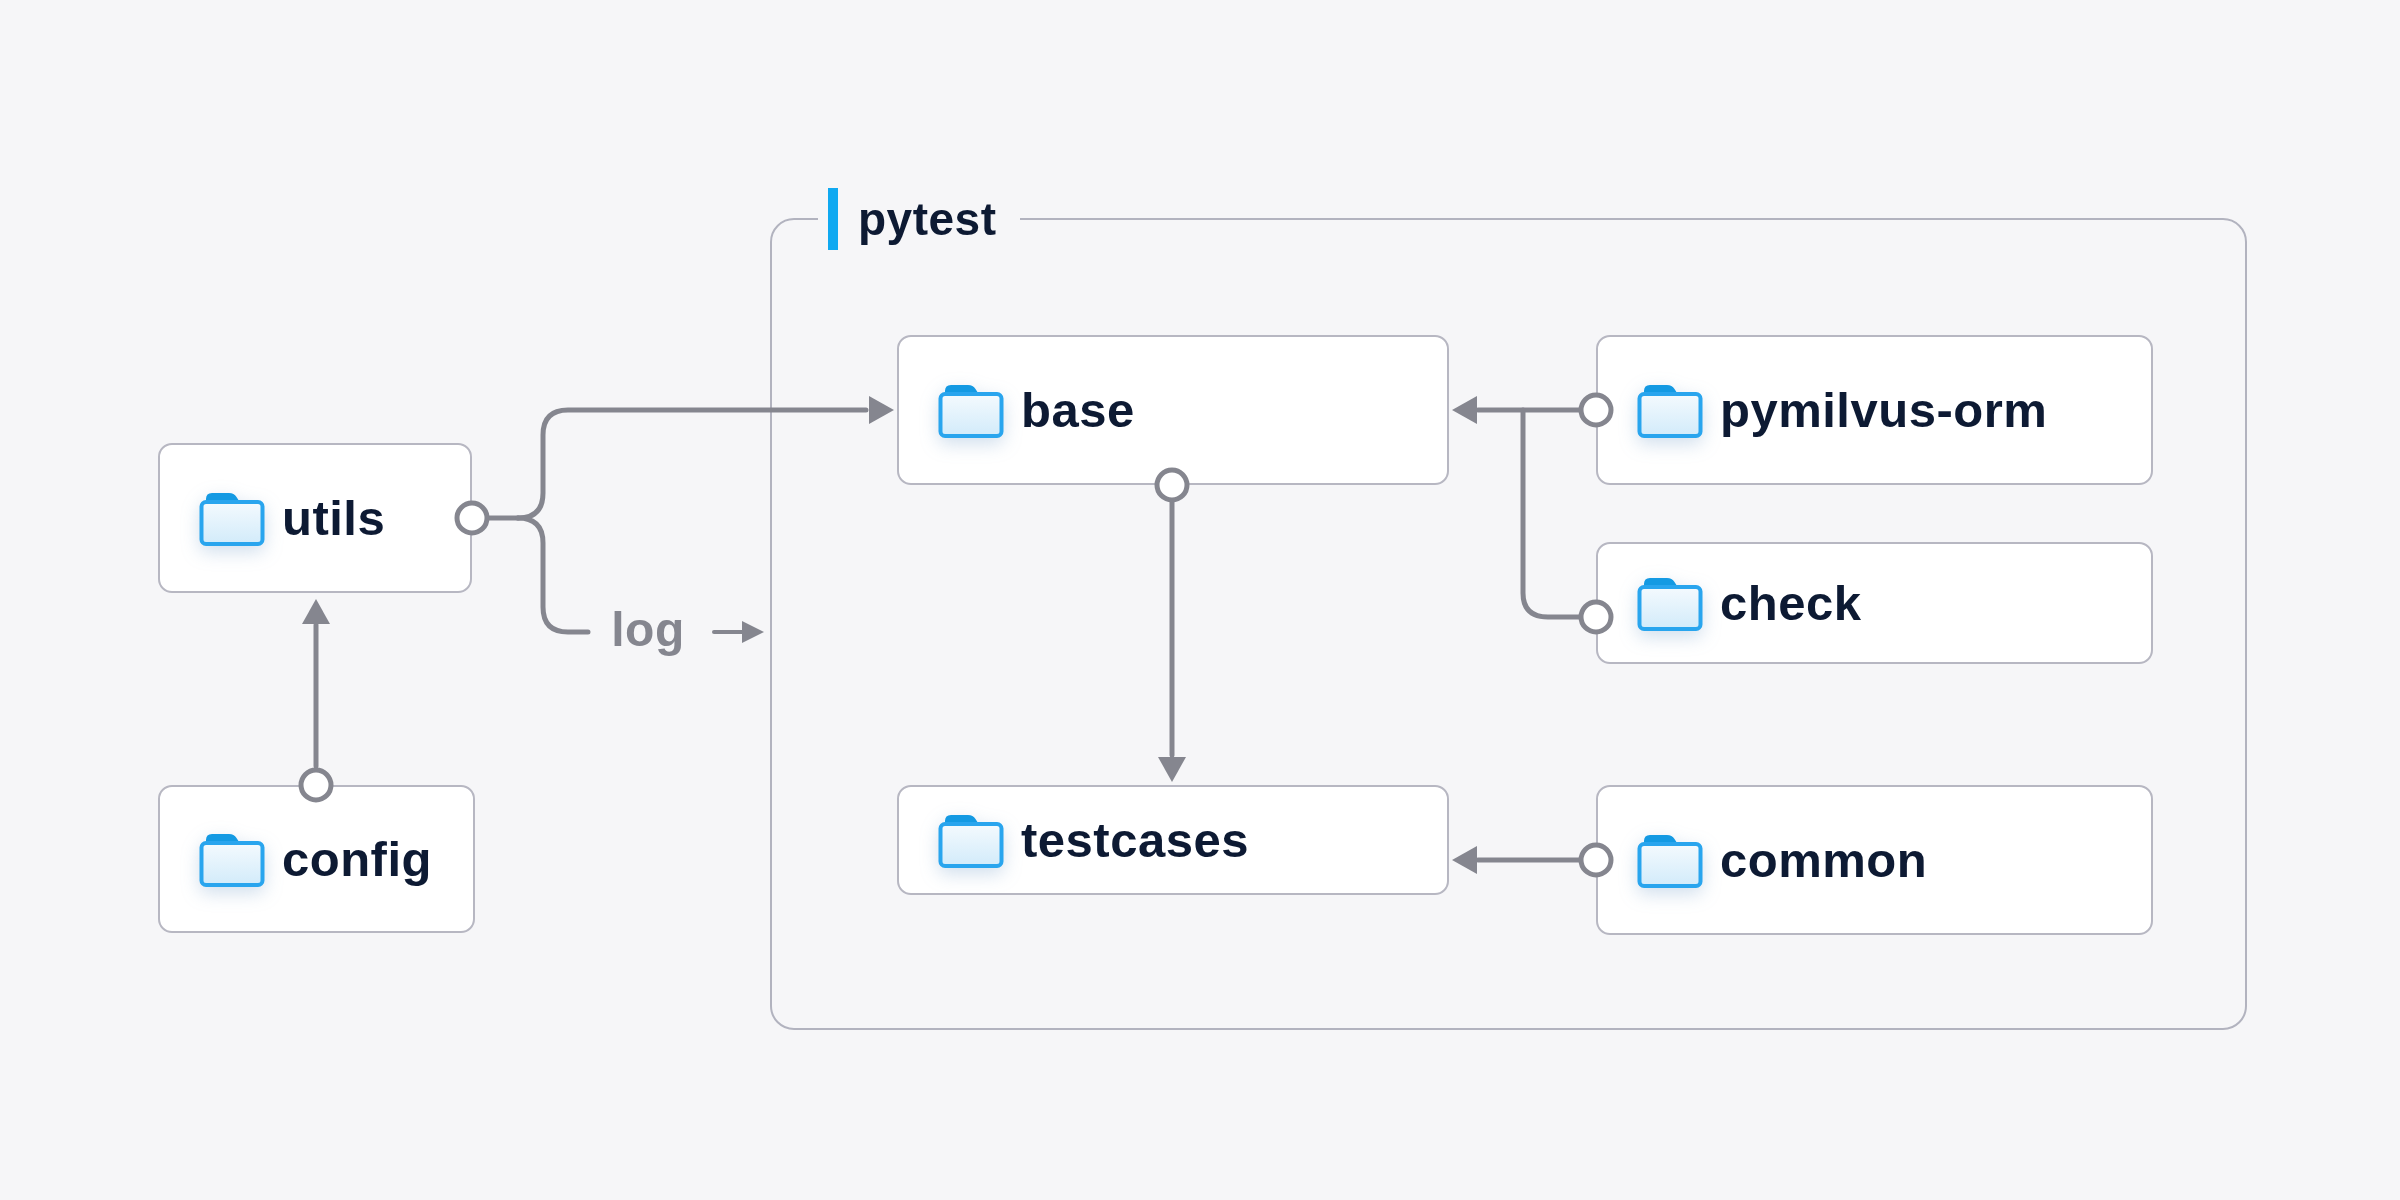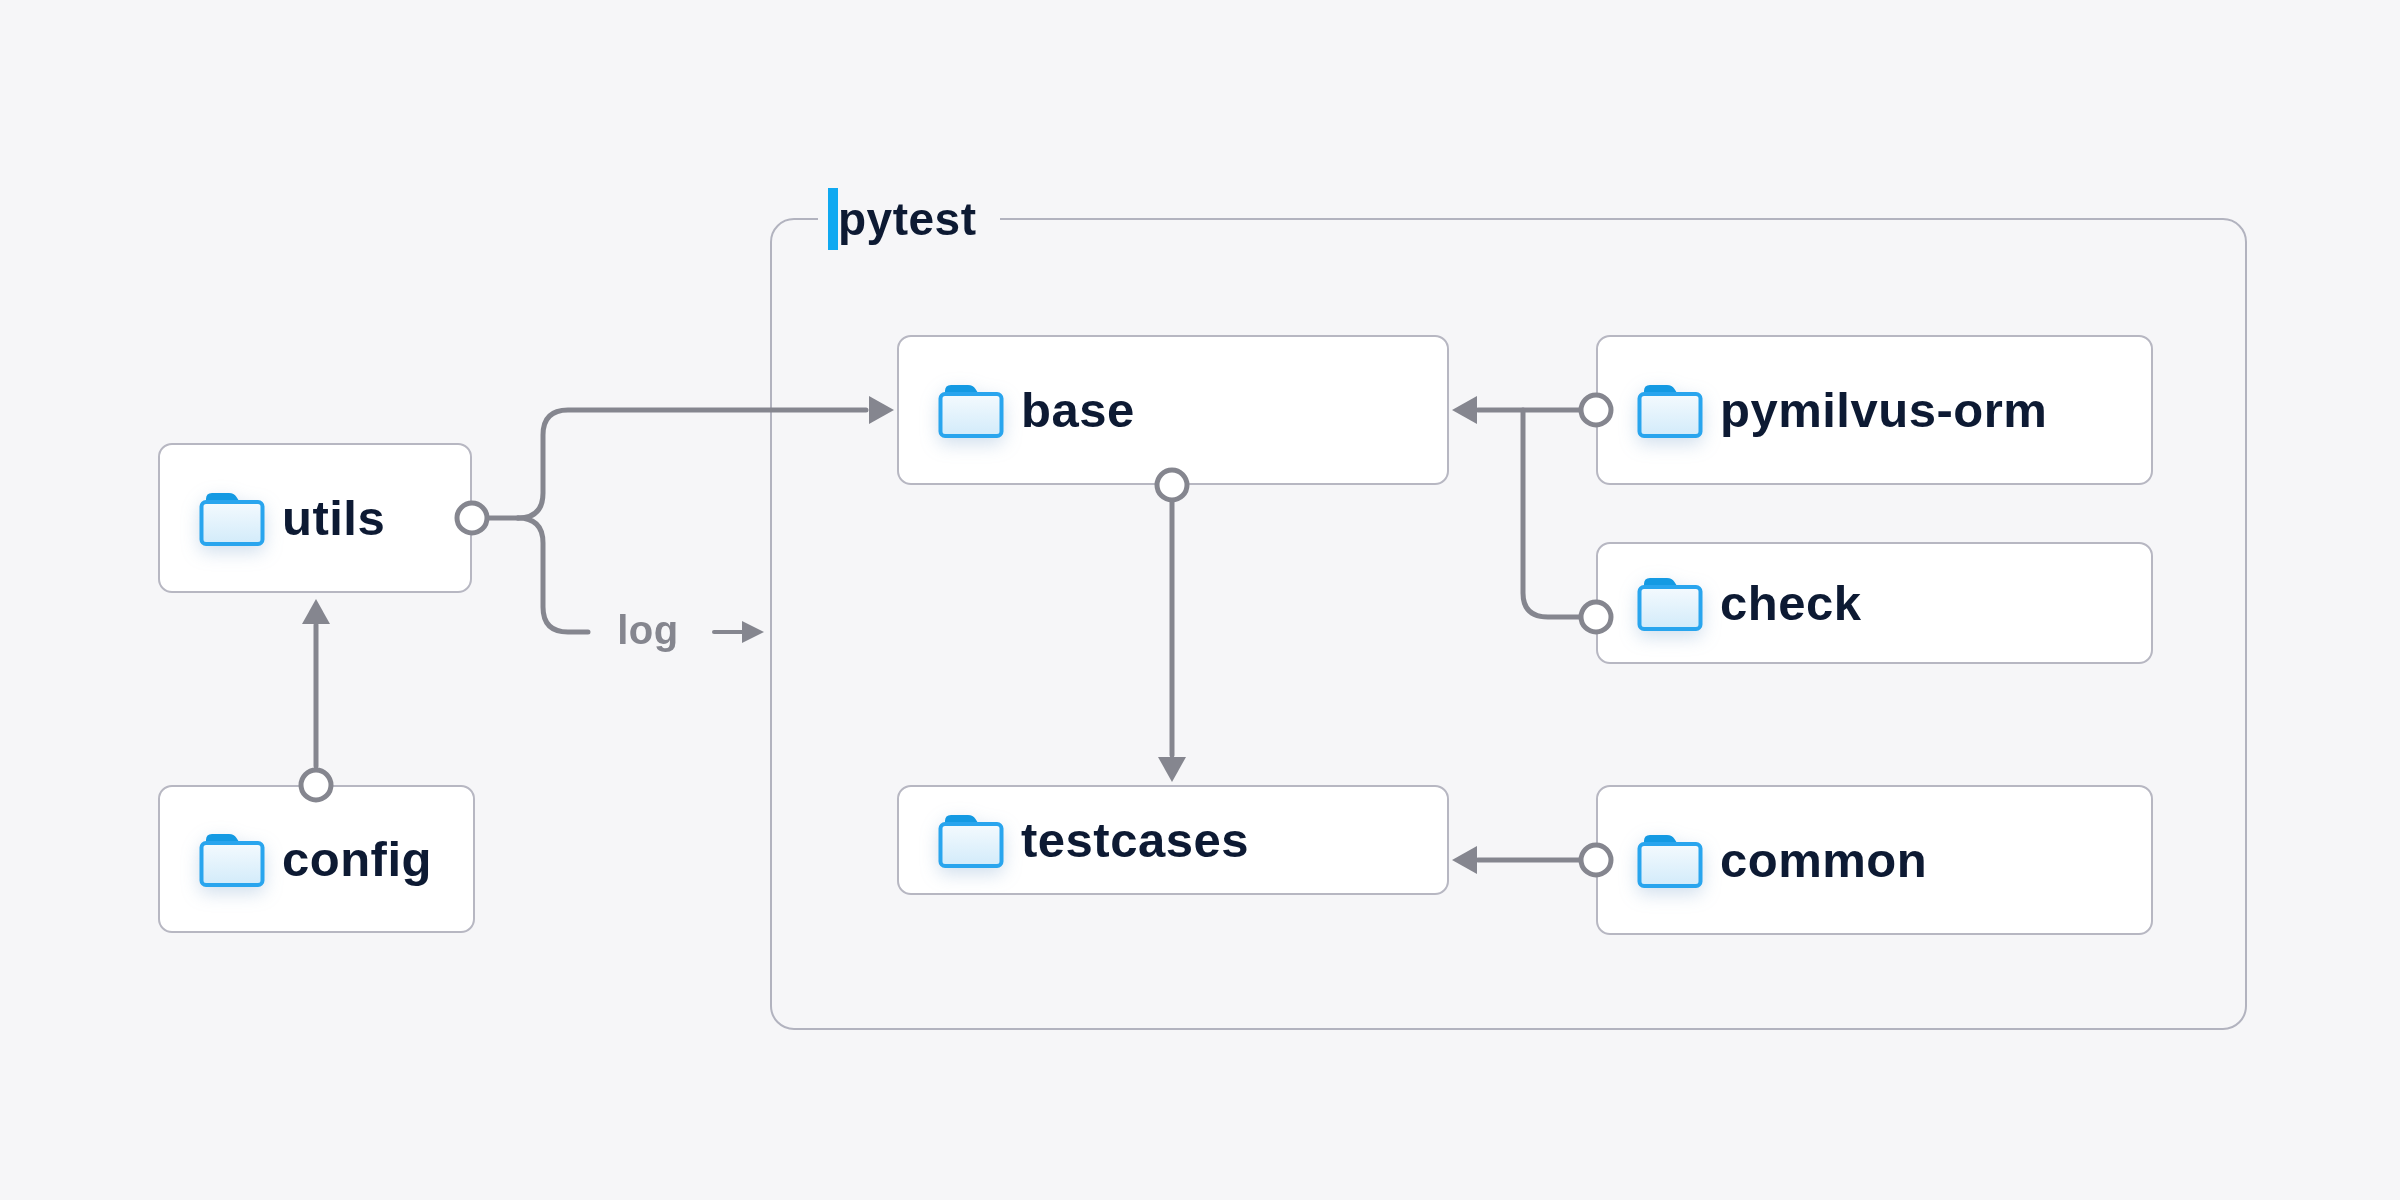--- a/index.html
+++ b/index.html
@@ -27,21 +27,21 @@
     position:absolute;
     left:770px;top:218px;width:1477px;height:812px;
     border:2.5px solid var(--container-border);
     border-radius:24px;
     z-index:1;
   }
   .container-label{
     position:absolute;
     left:818px;top:219px;
     transform:translateY(-50%);
-    display:flex;align-items:center;
+    display:flex;align-items:center;gap:20px;
     background:var(--bg);
     padding:0 24px 0 10px;
     z-index:5;
   }
   .accent-bar{
     display:inline-block;
     width:10px;height:62px;
     background:var(--accent);
   }
   .container-title{
@@ -70,21 +70,21 @@
   }
   .folder{
     width:68px;height:58px;flex:0 0 auto;
     filter:drop-shadow(0 6px 9px rgba(90,140,190,.28));
   }
   .log-label{
     position:absolute;
     left:596px;top:632px;width:104px;
     transform:translateY(-54%);
     text-align:center;
-    font-size:40px;font-weight:600;color:var(--log-text);letter-spacing:.5px;
+    font-size:48px;font-weight:600;color:var(--log-text);letter-spacing:.5px;
     z-index:3;
   }
 </style>
 </head>
 <body>
 
 <div class="stage">
 
   <svg width="0" height="0" style="position:absolute" aria-hidden="true">
     <defs>

